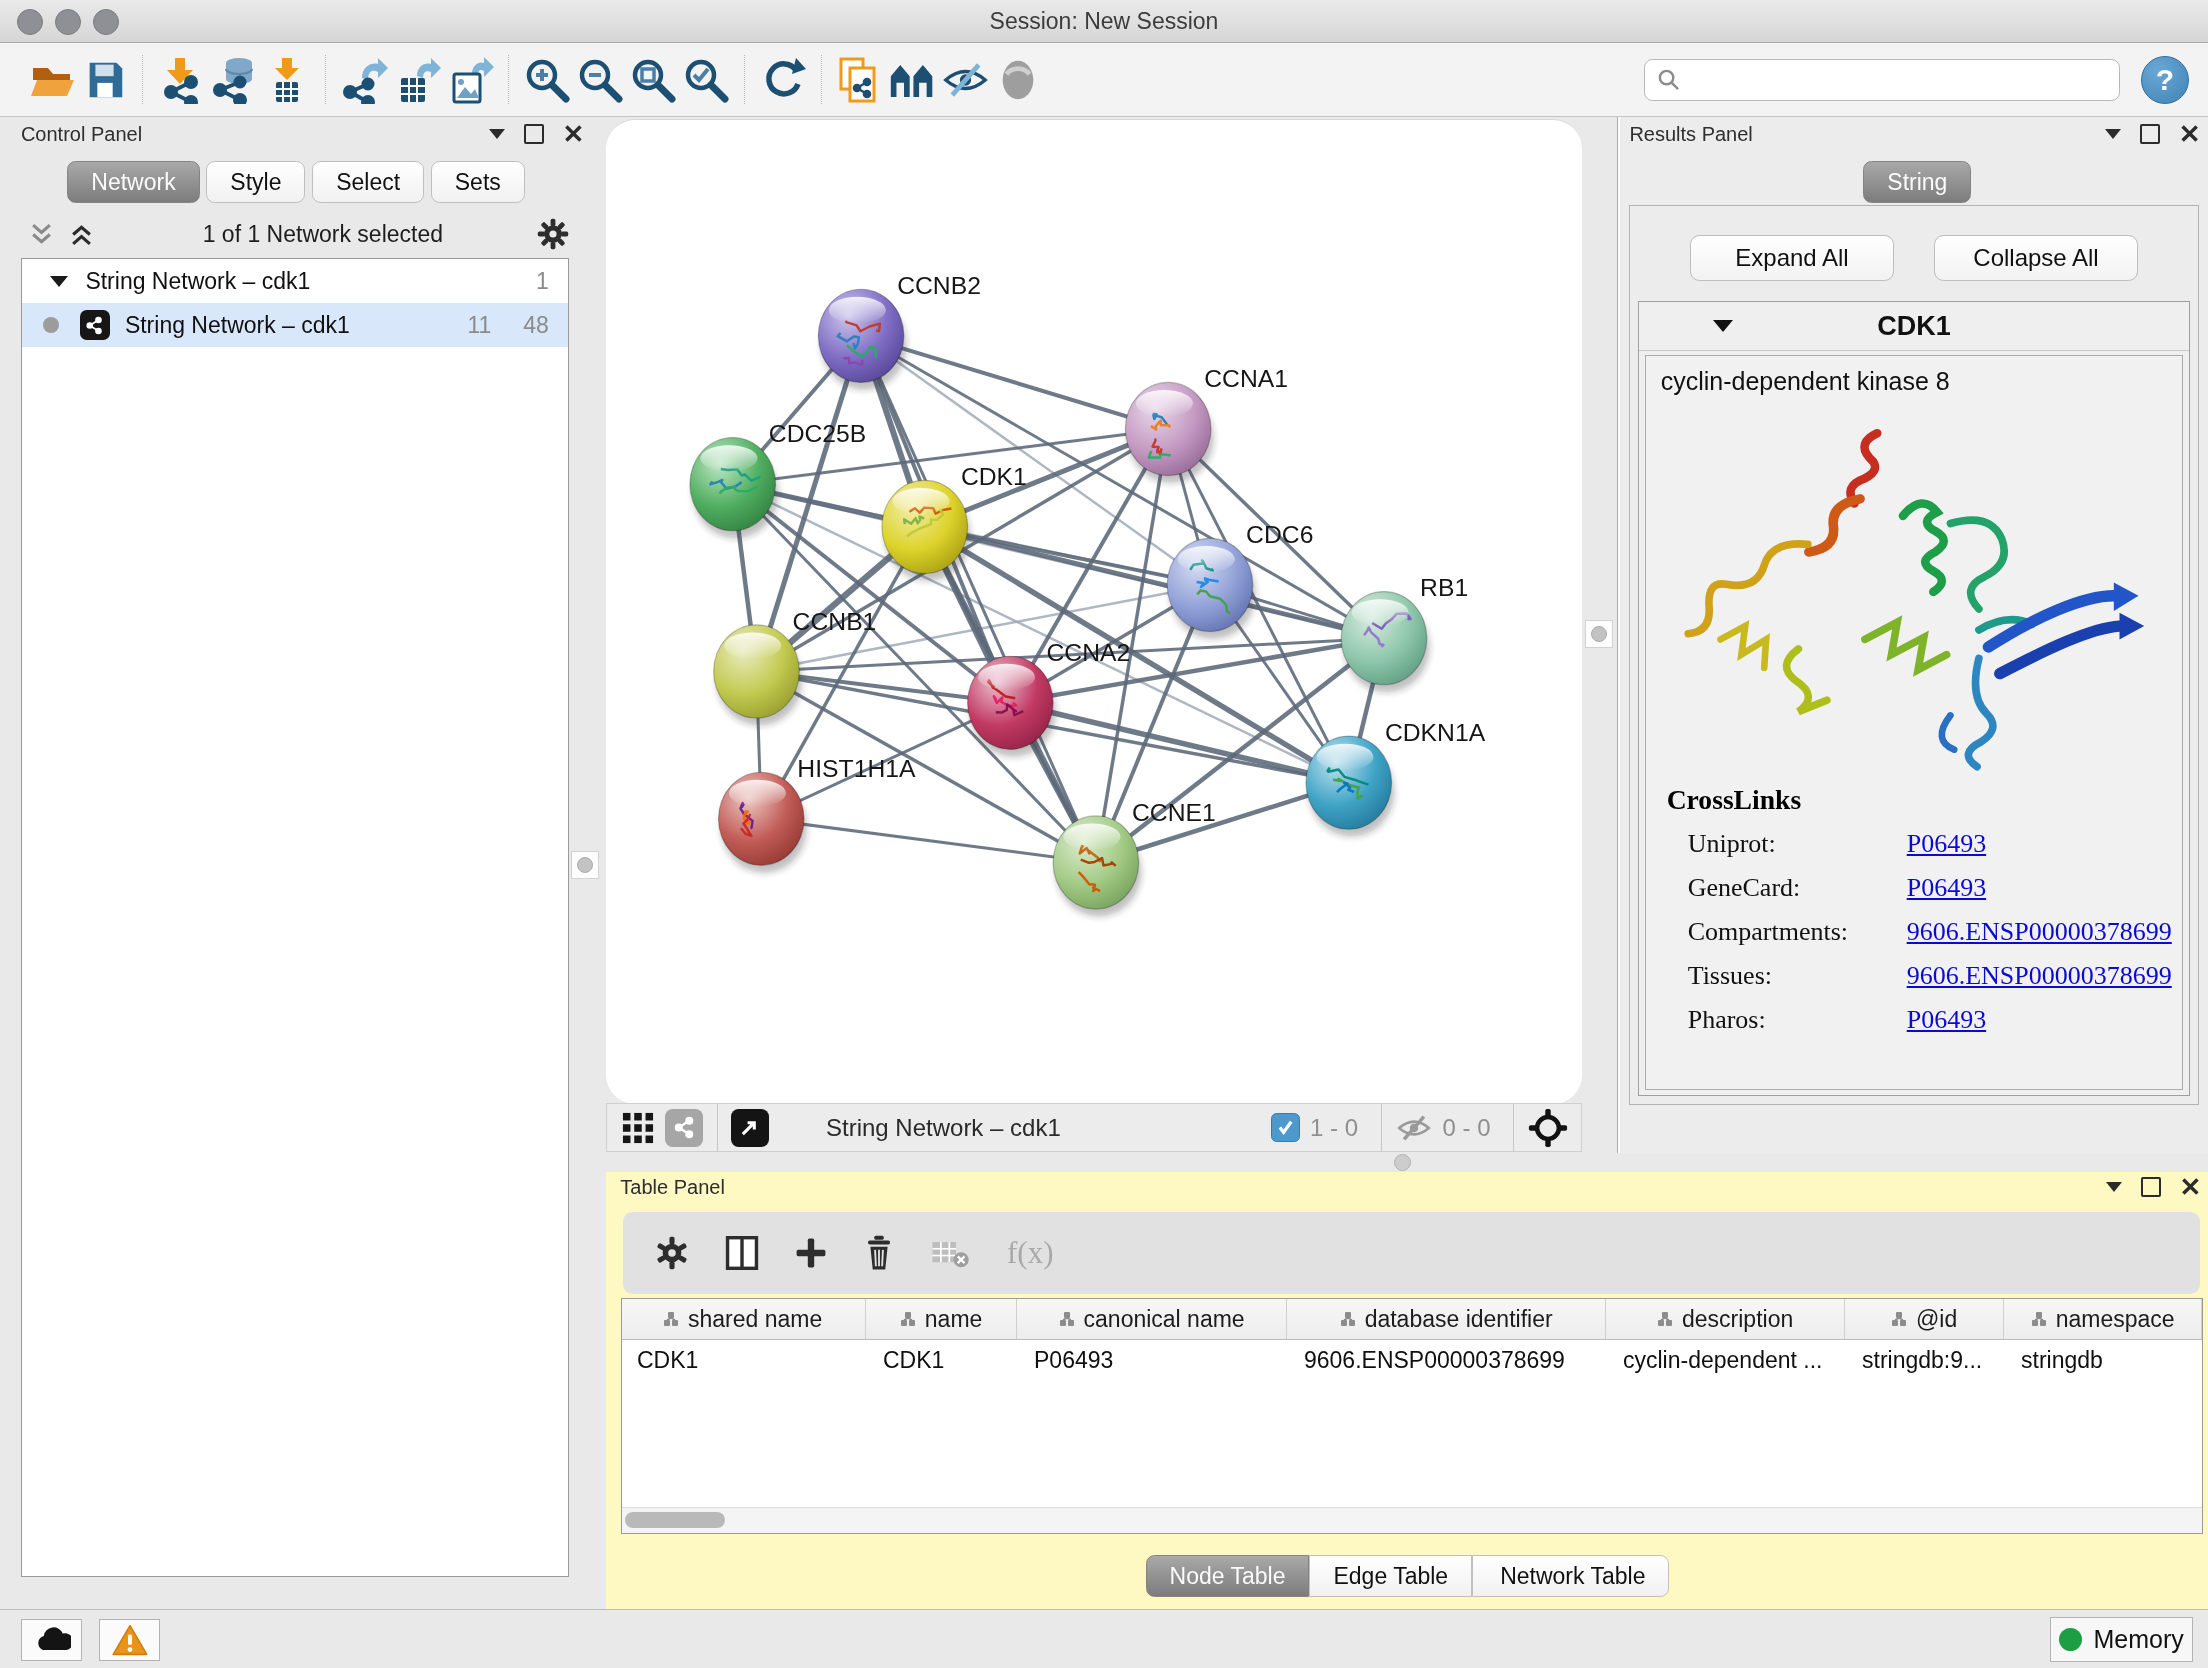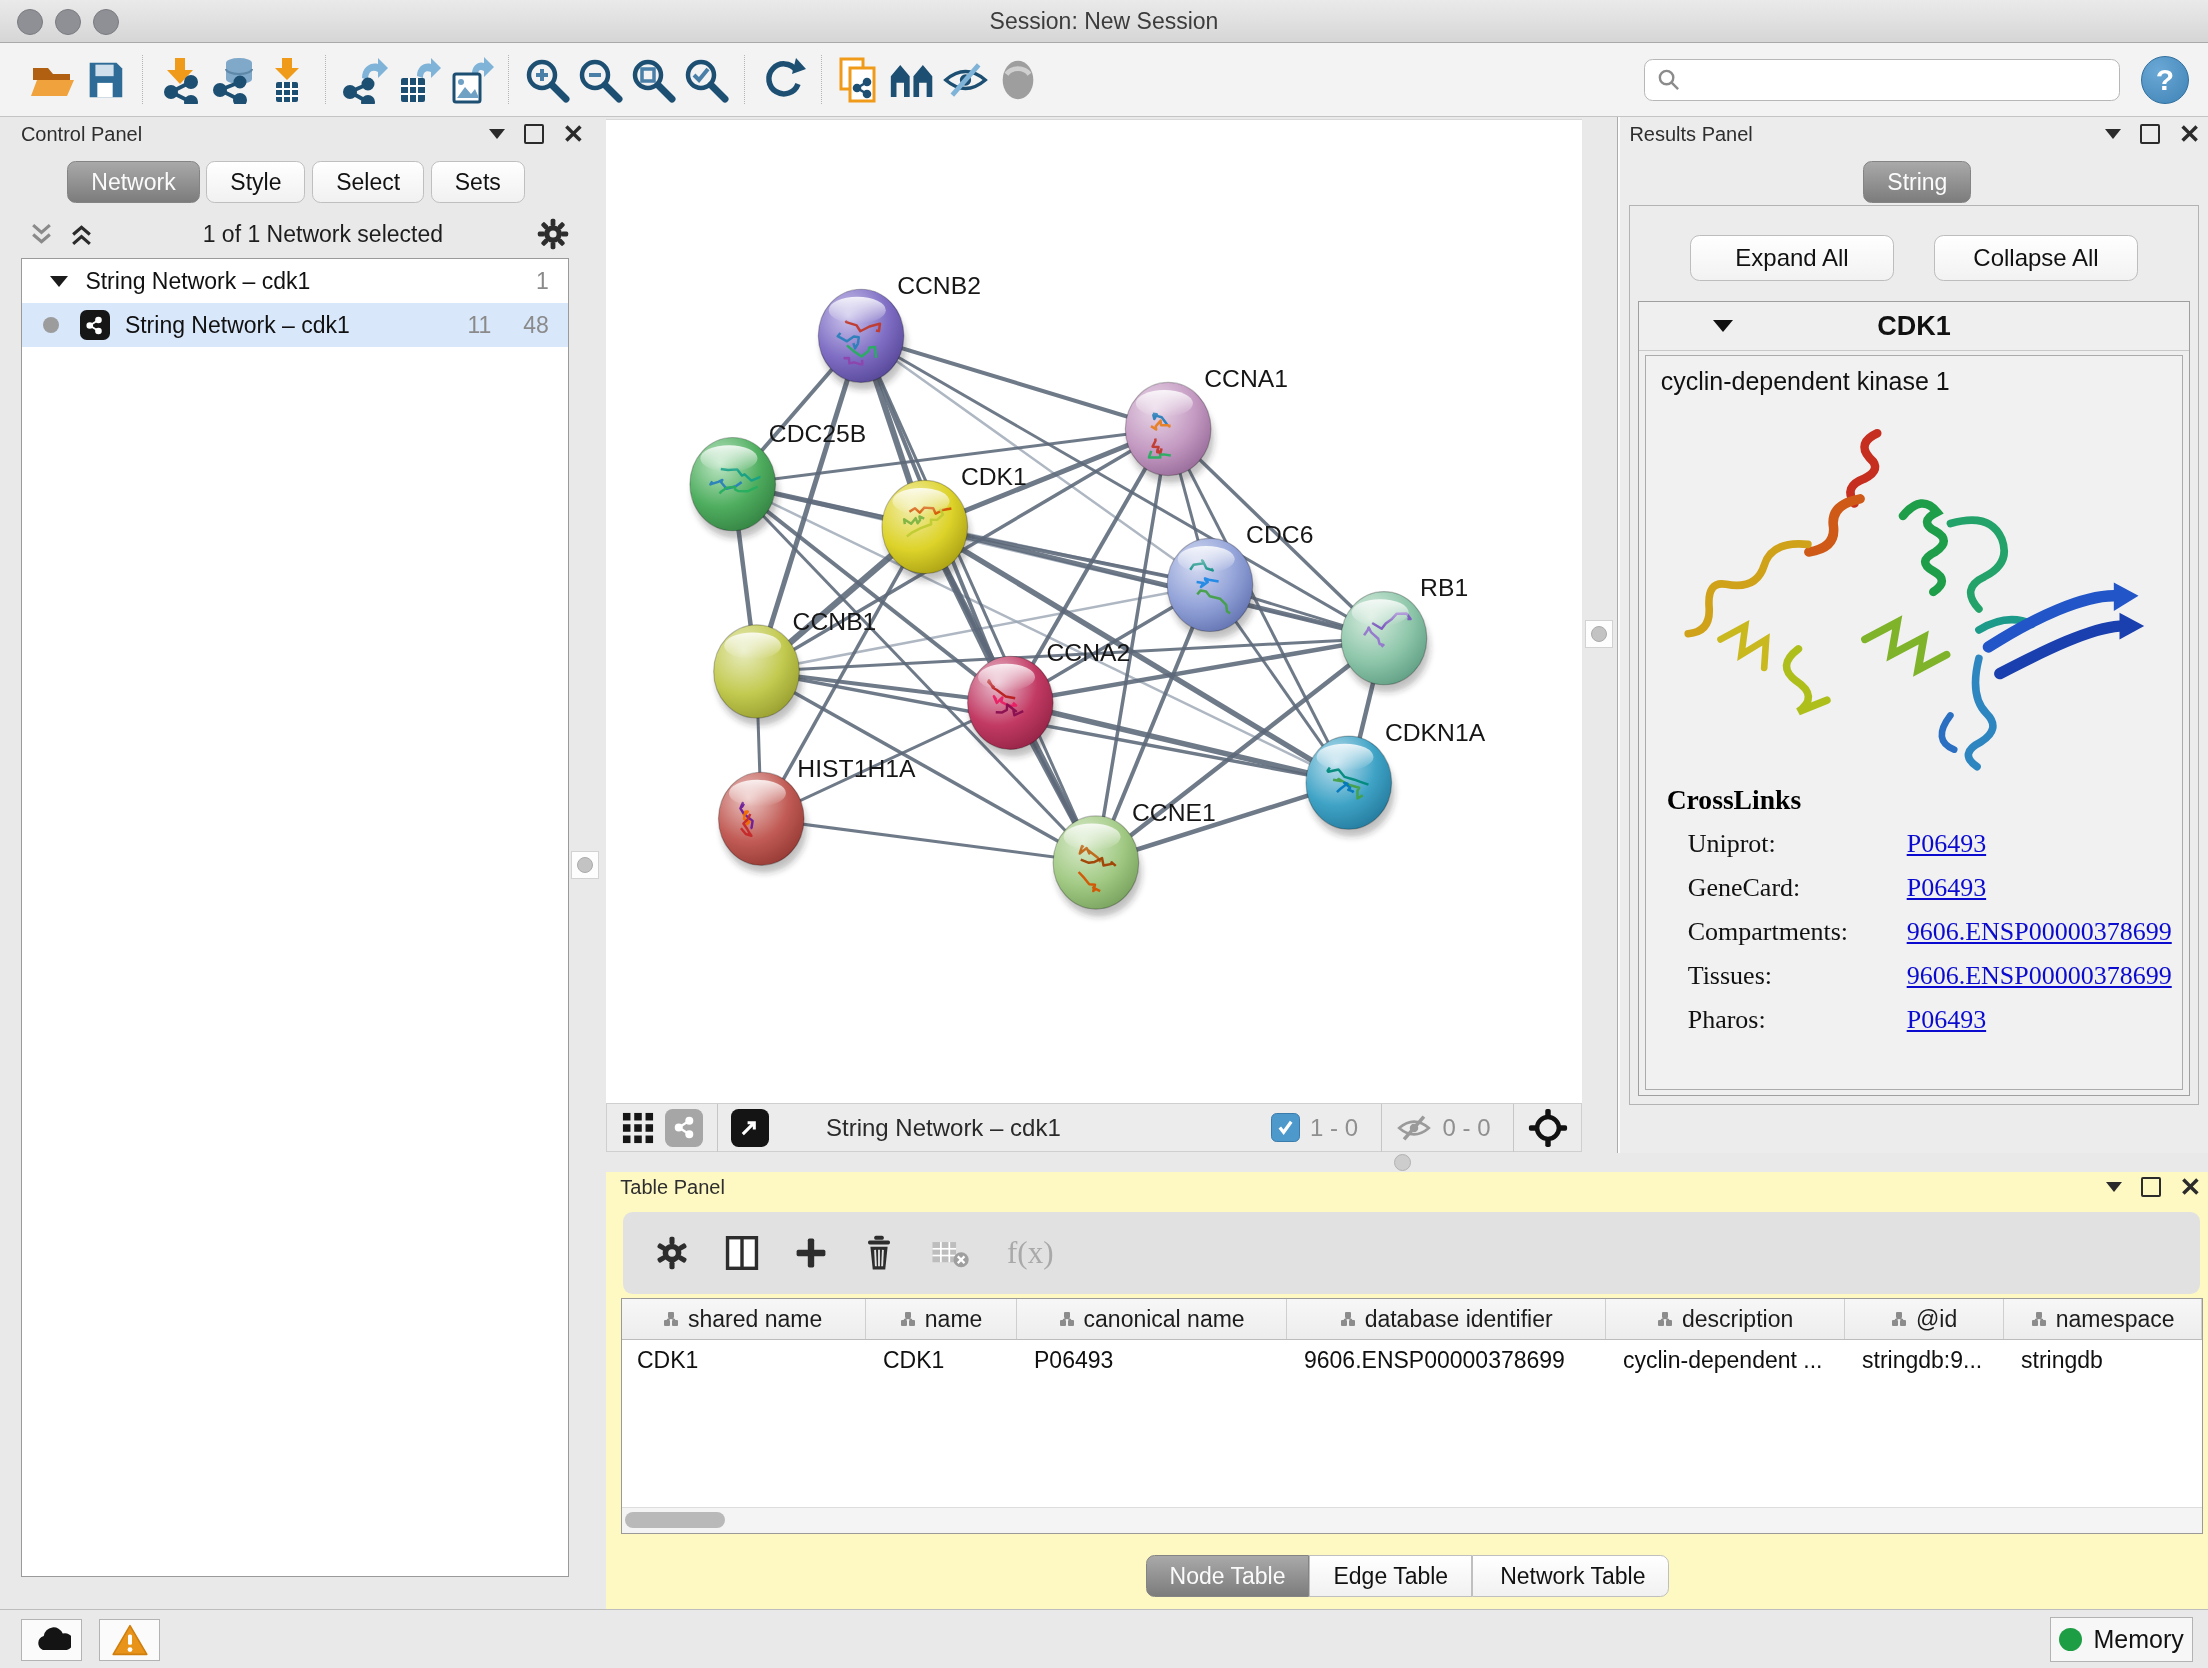--- a/index.html
+++ b/index.html
@@ -51,21 +51,21 @@
   .trow .dot{width:16px;height:16px;border-radius:50%;background:#9c9c9c;margin:0 21px 0 21px;}
   .shareic{width:30px;height:30px;border-radius:6.7px;background:#161616;display:flex;align-items:center;
     justify-content:center;margin-right:15px;flex:0 0 auto;}
   .trow .nums{position:absolute;right:19px;color:#8a8a8a;font-size:23px;display:flex;gap:32px;}
   
   .vhandle{position:absolute;width:26px;height:26px;background:#fdfdfd;border:1px solid #d2d2d2;
     display:flex;align-items:center;justify-content:center;}
   .vhandle i{width:14.3px;height:14.3px;border-radius:50%;background:#c3c3c3;border:1px solid #ababab;}
   
   .netcanvas{position:absolute;left:606px;top:119px;width:976px;height:984px;background:#fff;
-    border-top:1px solid #d8d8d8;}
+    border-top:1px solid #d8d8d8;border-radius:29px;}
   .netstatus{position:absolute;left:606px;top:1103px;width:976px;height:49px;background:#ececec;
     border:1px solid #cfcfcf;box-sizing:border-box;display:flex;align-items:center;}
   .ns-sep{width:0;height:48px;border-left:1px solid #c6c6c6;margin:0 13.3px;}
   .ns-label{font-size:24px;color:#2a2a2a;margin-left:57px;}
   .ns-right{margin-left:auto;display:flex;align-items:center;}
   .ns-count{font-size:24px;color:#8f8f8f;margin:0 9.5px;}
   .cb{width:27.6px;height:27.6px;border-radius:5.7px;background:#4e99cc;border:1px solid #3a7cab;
     display:flex;align-items:center;justify-content:center;}
   .blackbtn{width:38px;height:38px;border-radius:7.6px;background:#141414;display:flex;
     align-items:center;justify-content:center;}
@@ -681,21 +681,21 @@
       <div class="rp-btns">
         <span class="rp-btn">Expand All</span>
         <span class="rp-btn">Collapse All</span>
       </div>
       <div class="rp-content">
         <div class="rp-generow">
           <span class="caret"></span>
           <span class="gene">CDK1</span>
         </div>
         <div class="rp-sub">
-          <div class="rp-desc">cyclin-dependent kinase 1</div>
+          <div class="rp-desc">cyclin-dependent kinase 8</div>
           <svg width="514" height="380" viewBox="0 0 540 400" style="margin:3.8px 0 0 17px">
             <g fill="none" stroke-linecap="round">
               <path d="M225 35 q-22 10 -8 26 q14 12 -6 22 q-22 8 -10 26" stroke="#c62f1f" stroke-width="9"></path>
               <path d="M207 104 q-32 6 -28 30 q2 22 -26 26" stroke="#cf5a17" stroke-width="10"></path>
               <path d="M152 152 q-38 -4 -46 22 q-8 26 -40 20 q-20 -4 -18 24 q2 26 -22 28" stroke="#cfa21a" stroke-width="8"></path>
               <path d="M60 252 l26 -14 -4 30 26 -16 -2 30" stroke="#c9b81e" stroke-width="7"></path>
               <path d="M142 262 q-24 18 -2 34 q24 16 2 32 l30 -12" stroke="#aebf1c" stroke-width="8"></path>
               <path d="M212 252 l34 -18 -6 34 34 -18 -6 34 30 -16" stroke="#7fb32a" stroke-width="8"></path>
               <path d="M252 122 q20 -24 36 -4 q-20 10 -2 20 q18 10 0 22 q-20 10 -2 20 q18 10 0 22" stroke="#1f9e4a" stroke-width="9"></path>
               <path d="M302 130 q42 -12 54 16 q10 26 -18 40 q-26 12 -6 34" stroke="#23a36a" stroke-width="8"></path>

